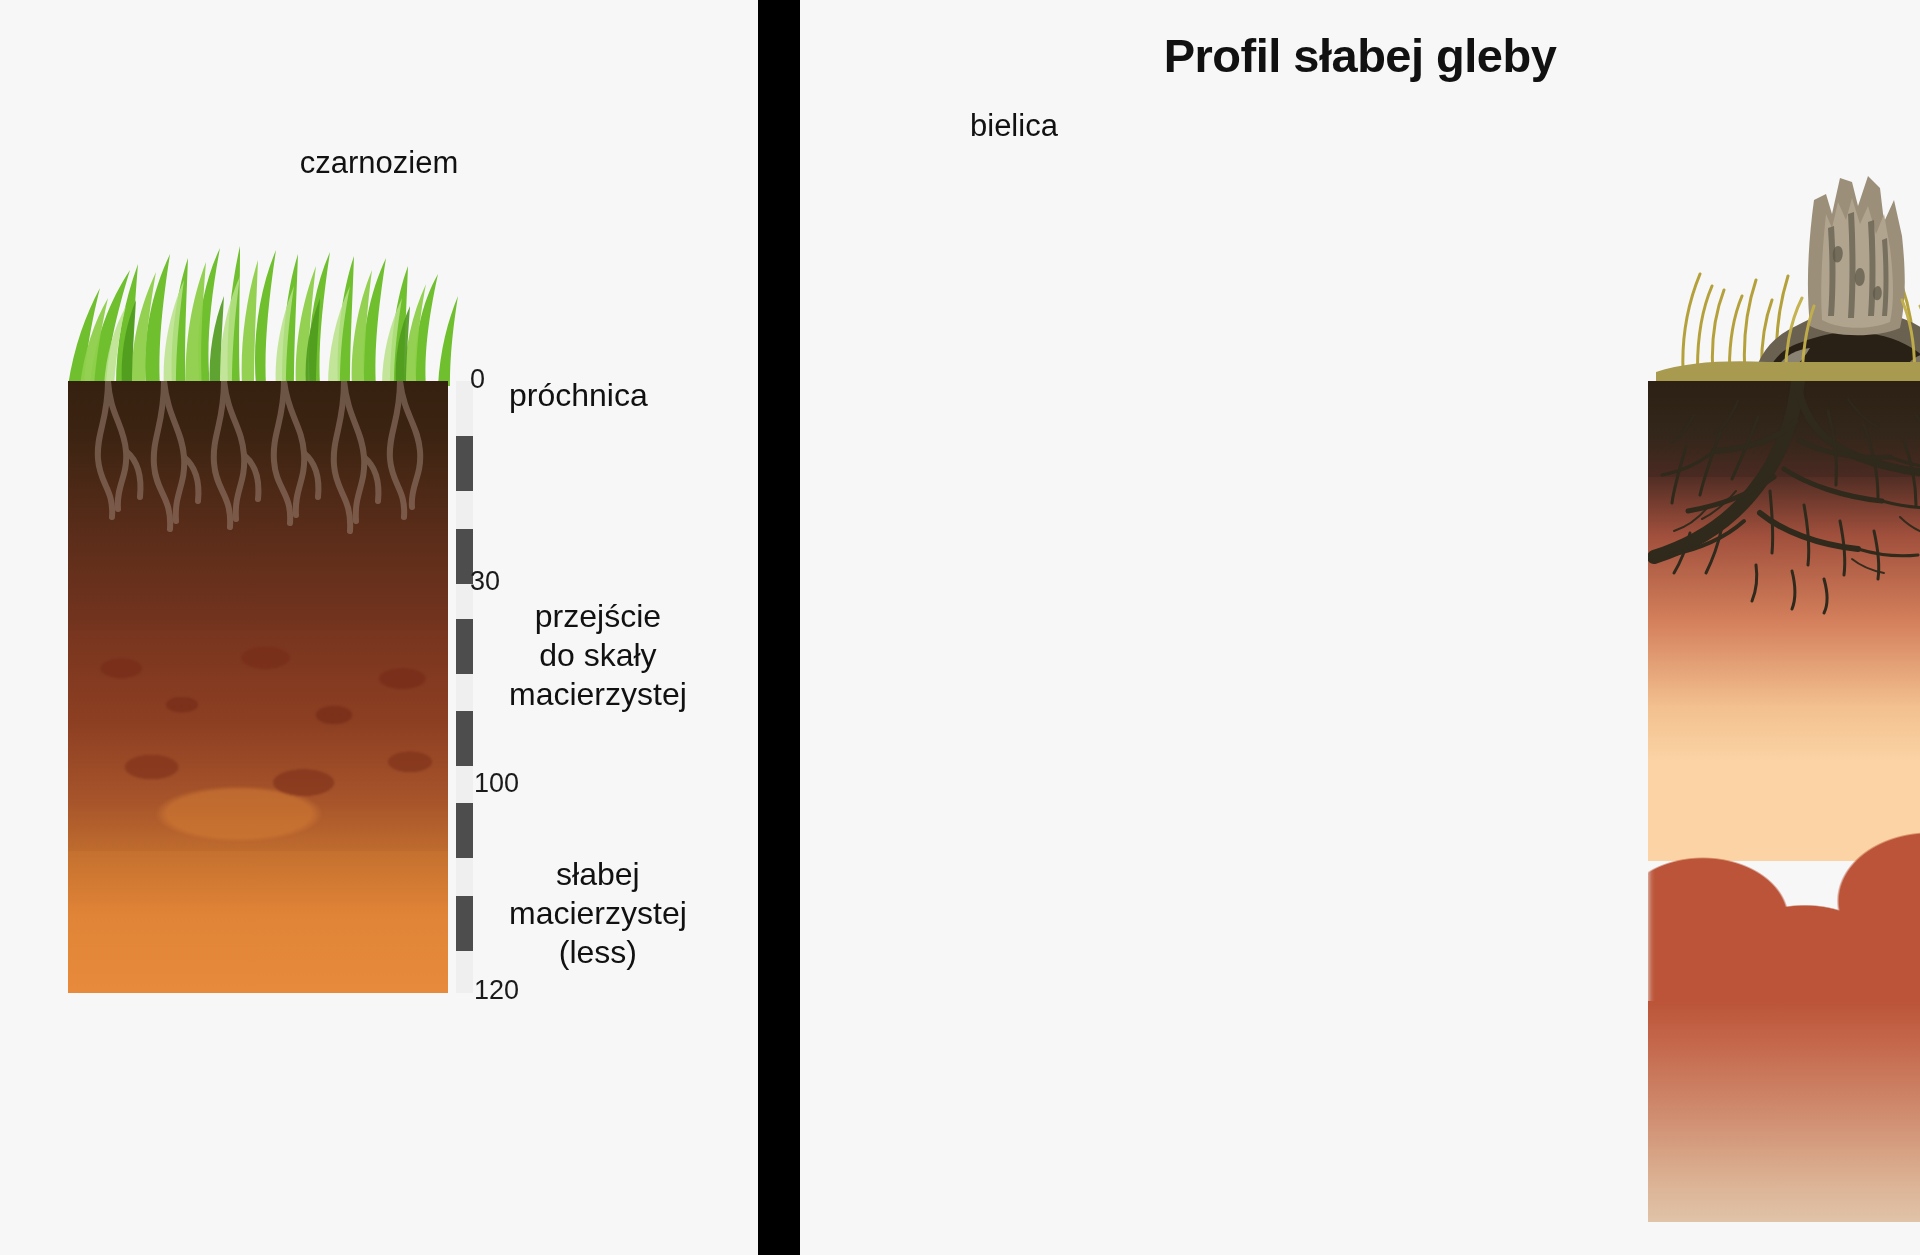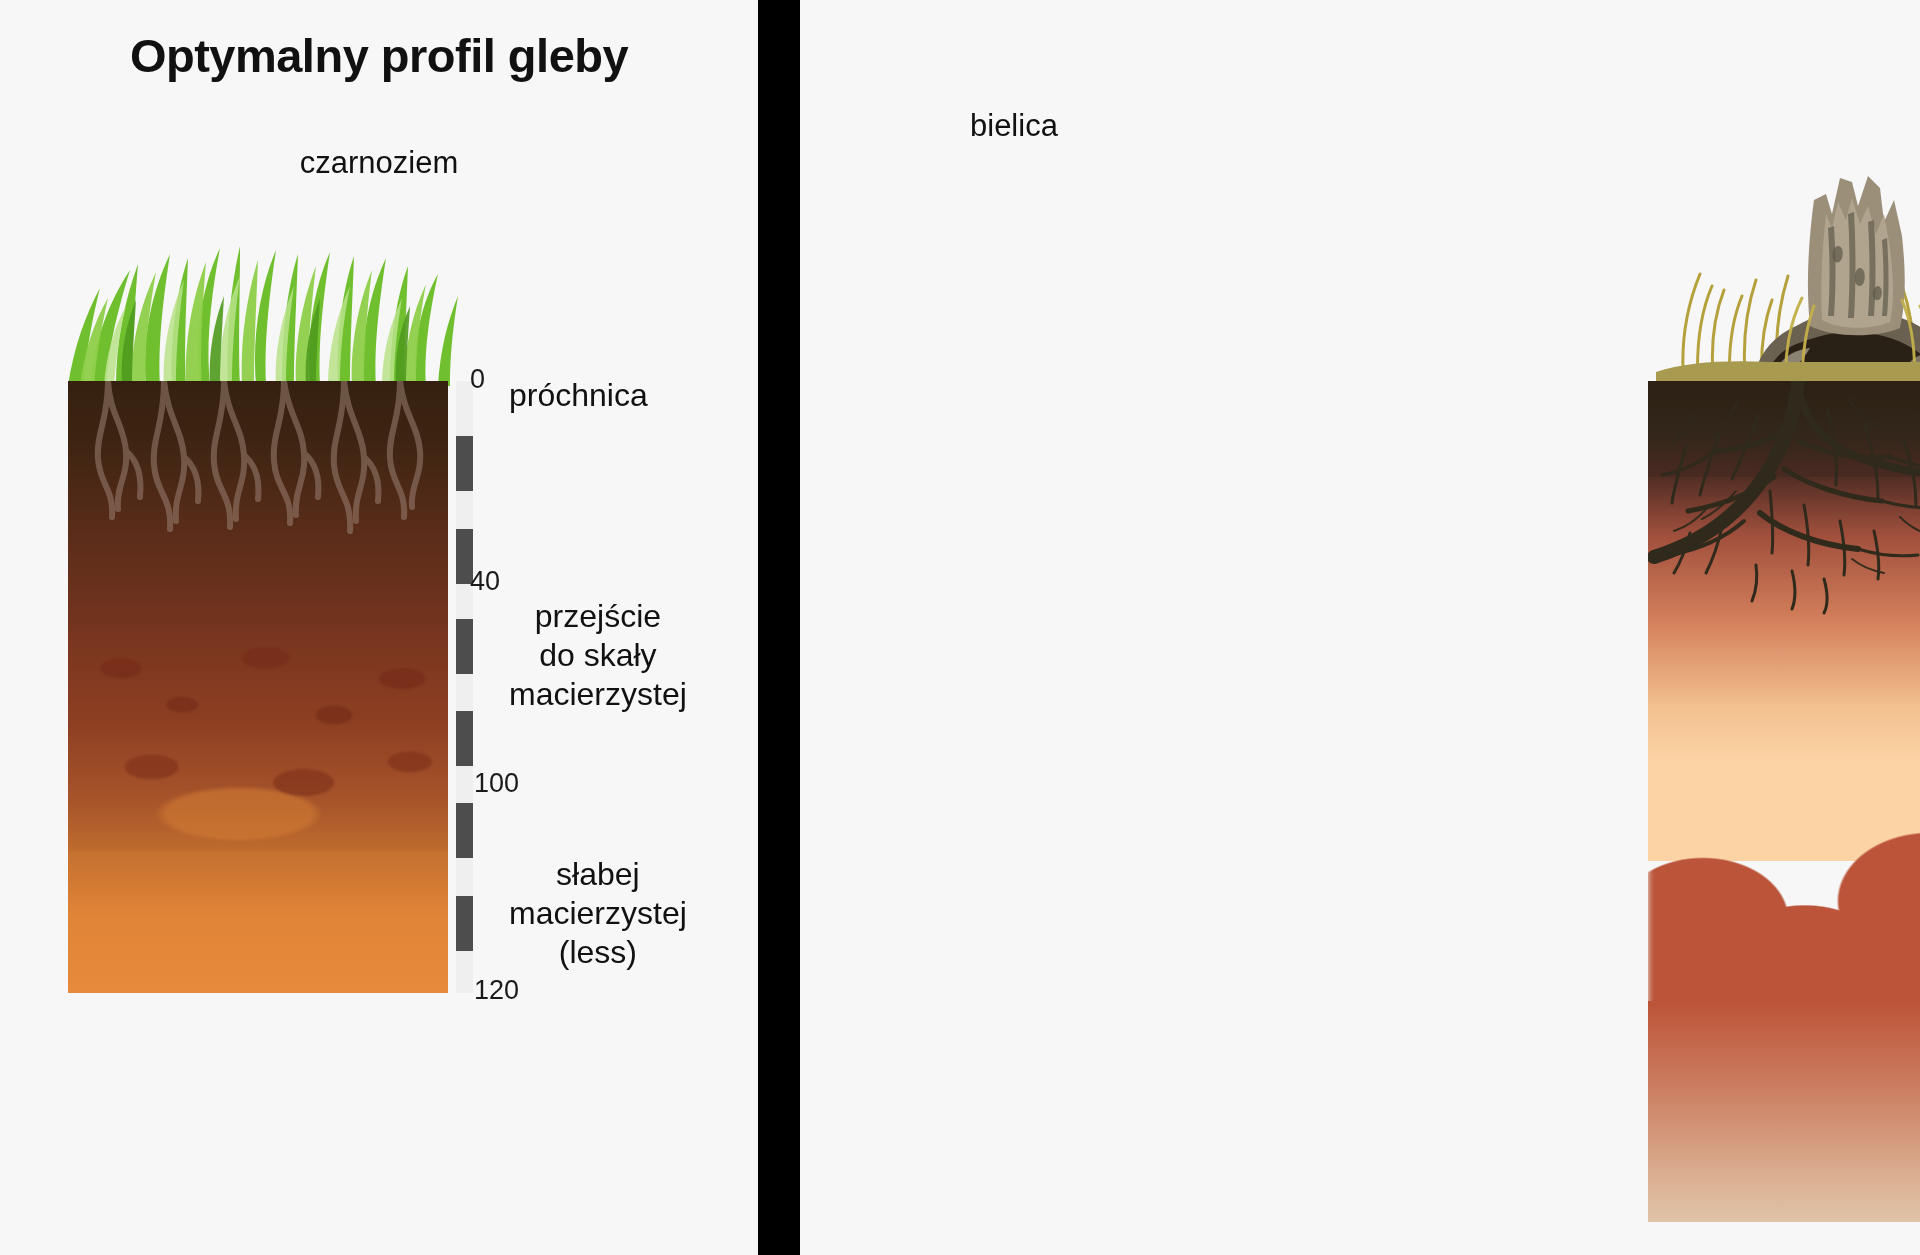--- a/index.html
+++ b/index.html
@@ -87,21 +87,20 @@
   .depth-num { position: absolute; font-size: 27px; color: #1a1a1a; }
   .horizon-label { position: absolute; font-size: 32px; color: #111; line-height: 1.22; text-align: center; }
 </style>
 </head>
 <body>
 
 <div id="page">
 
   <div class="panel" id="panel-left">
 
-    <div class="panel-title" id="title-left">Optymalny profil gleby</div>
 
     <div class="soil-name" id="name-left">czarnoziem</div>
 
     <svg id="grass-left" viewBox="0 0 400 150" preserveAspectRatio="none">
       <g fill="#6fbf2e">
         <path d="M8 150 C14 110 26 78 40 52 C30 92 26 120 24 150 Z"></path>
         <path d="M30 150 C34 104 50 64 70 34 C56 80 48 116 46 150 Z"></path>
         <path d="M56 150 C56 108 64 66 78 28 C74 76 72 116 72 150 Z"></path>
         <path d="M86 150 C82 100 92 56 110 18 C102 70 98 112 100 150 Z"></path>
         <path d="M112 150 C110 104 116 58 128 22 C126 74 124 114 126 150 Z"></path>
@@ -171,41 +170,42 @@
 
     <div class="scale" id="scale-left">
       <div class="tick" style="top:55px;  height:55px;"></div>
       <div class="tick" style="top:148px; height:55px;"></div>
       <div class="tick" style="top:238px; height:55px;"></div>
       <div class="tick" style="top:330px; height:55px;"></div>
       <div class="tick" style="top:422px; height:55px;"></div>
       <div class="tick" style="top:515px; height:55px;"></div>
     </div>
     <div class="depth-num" style="left:470px; top:364px;">0</div>
-    <div class="depth-num" style="left:470px; top:566px;">40</div>
+    <div class="depth-num" style="left:470px; top:566px;">30</div>
     <div class="depth-num" style="left:474px; top:768px;text-align:right;">100</div>
     <div class="depth-num" style="left:474px; top:975px;">120</div>
 
     <div class="horizon-label" style="left:509px; top:376px;">próchnica</div>
     <div class="horizon-label" style="left:509px; top:597px;">
       <div>przejście</div>
       <div>do skały</div>
       <div>macierzystej</div>
     </div>
     <div class="horizon-label" style="left:509px; top:855px;">
       <div>słabej</div>
       <div>macierzystej</div>
       <div>(less)</div>
     </div>
   </div>
 
   <div id="divider"></div>
 
   <div class="panel" id="panel-right">
 
+    <div class="panel-title" id="title-right">Profil słabej gleby</div>
 
     <div class="soil-name" id="name-right" style="text-align:center; left:170px; width:auto;">bielica</div>
 
     <svg id="stump-wrap" viewBox="0 0 380 238" preserveAspectRatio="none">
 
       <g stroke="#b5a13c" stroke-width="3" fill="none" stroke-linecap="round">
         <path d="M28 238 C24 196 30 160 44 126"></path>
         <path d="M42 238 C40 200 44 166 56 138"></path>
         <path d="M58 238 C54 202 58 168 68 142"></path>
         <path d="M74 238 C72 204 76 172 86 148"></path>

